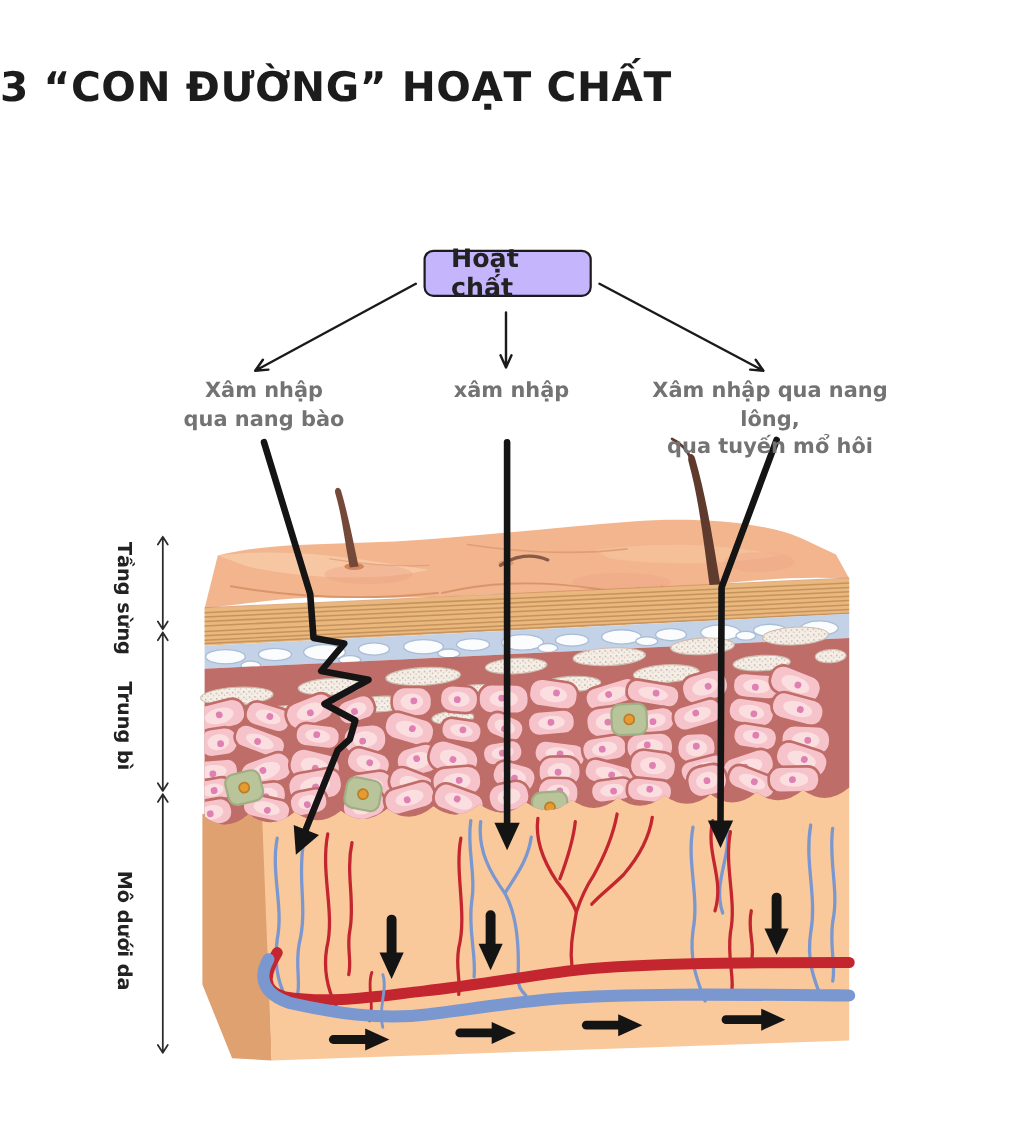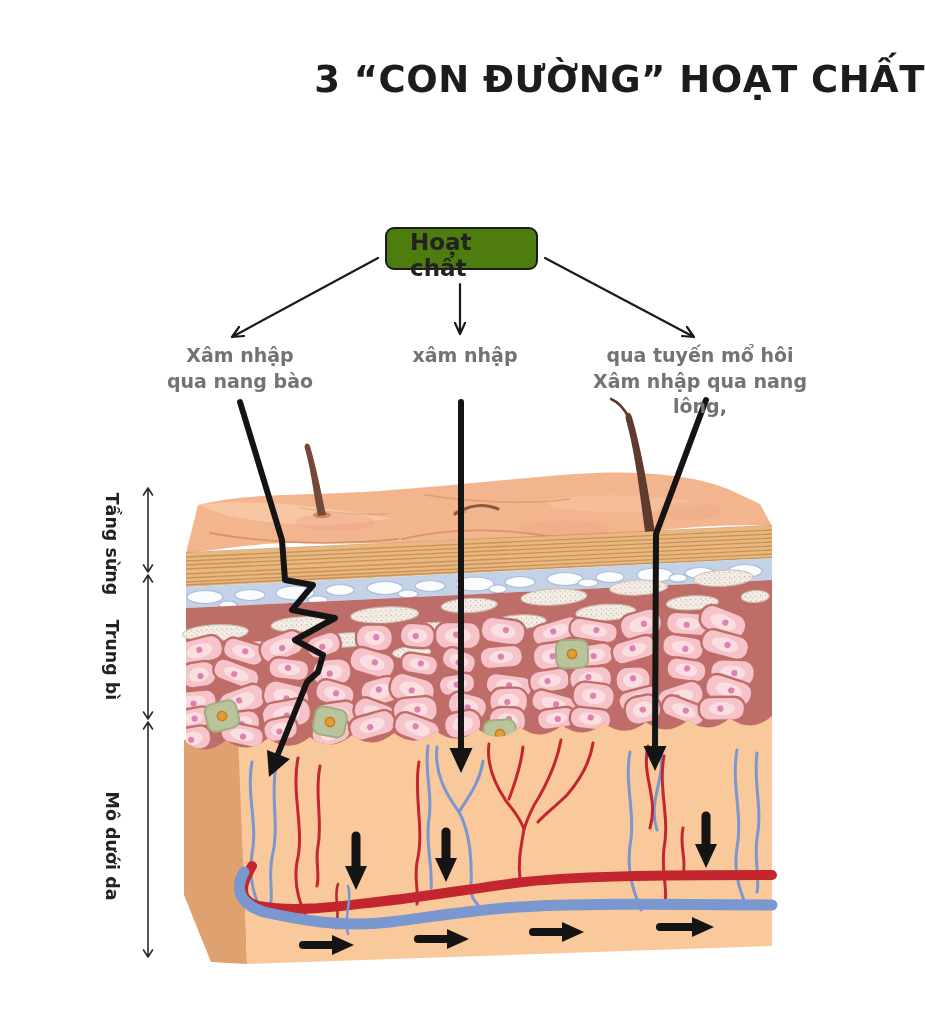--- a/index.html
+++ b/index.html
@@ -1,23 +1,23 @@
 <!DOCTYPE html>
 <html><head>
 <meta charset="utf-8">
 <style>
   html,body{margin:0;padding:0;background:#fff;}
   #stage{position:relative;width:925px;height:1024px;background:#fff;overflow:hidden;
          font-family:"DejaVu Sans","Liberation Sans",sans-serif;}
   #art{position:absolute;left:0;top:0;}
-  .title{position:absolute;left:0;top:56px;width:925px;text-align:right;
+  .title{position:absolute;left:0;top:56px;width:925px;text-align:left;
          font-weight:700;font-size:37px;line-height:1.28;color:#1c1c1c;letter-spacing:.5px;}
   .root-box{position:absolute;left:385px;top:227px;width:153px;height:43px;
-            border:2.5px solid #1b1b1b;border-radius:9px;background:#4d7c0f;
-            display:flex;justify-content:center;
+            border:2.5px solid #1b1b1b;border-radius:9px;background:#c4b5fd;
+            display:flex;align-items:center;justify-content:center;
             font-size:23px;font-weight:600;color:#222;box-sizing:border-box;padding-left:23px;}
   .pathway{position:absolute;top:343px;text-align:center;font-size:19px;font-weight:600;
            color:#737373;line-height:1.35;}
   .p1{left:140px;width:200px;}
   .p2{left:365px;width:200px;}
   .p3{left:568px;width:264px;}
   .vlabel{position:absolute;transform:translate(-50%,-50%) rotate(90deg);
           white-space:nowrap;font-size:17.5px;font-weight:600;color:#222;}
 </style>
 </head>
@@ -559,21 +559,21 @@
 </div>
 
 <div class="pathway p1">
   <div>Xâm nhập</div>
   <div>qua nang bào</div>
 </div>
 <div class="pathway p2">
   <div>xâm nhập</div>
 </div>
 <div class="pathway p3">
+  <div>Xâm nhập qua nang lông,</div>
   <div>qua tuyến mổ hôi</div>
-  <div>Xâm nhập qua nang lông,</div>
 </div>
 
 <div class="vlabel" style="left:112px;top:544px;">Tầng sừng</div>
 <div class="vlabel" style="left:112px;top:660px;">Trung bì</div>
 <div class="vlabel" style="left:112px;top:846px;">Mô dưới da</div>
 
 </div>
 
 </body></html>

